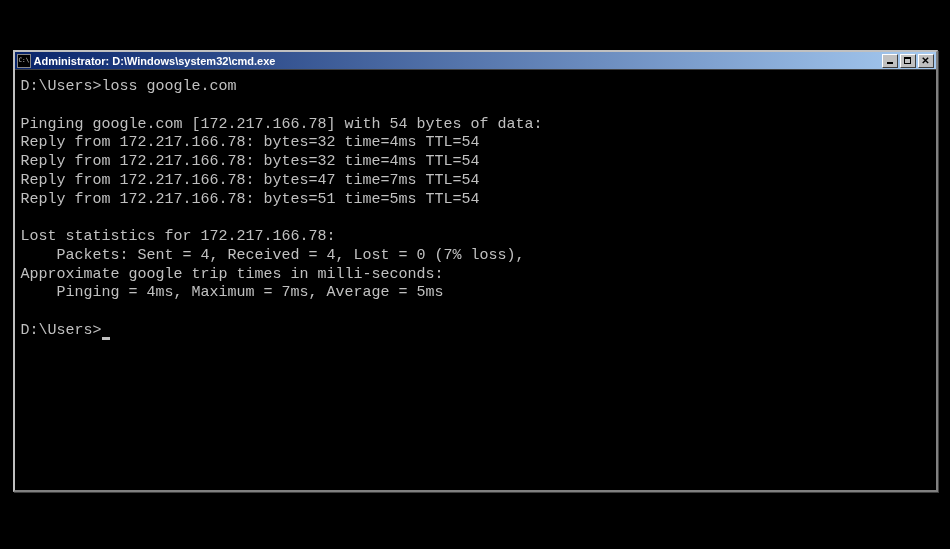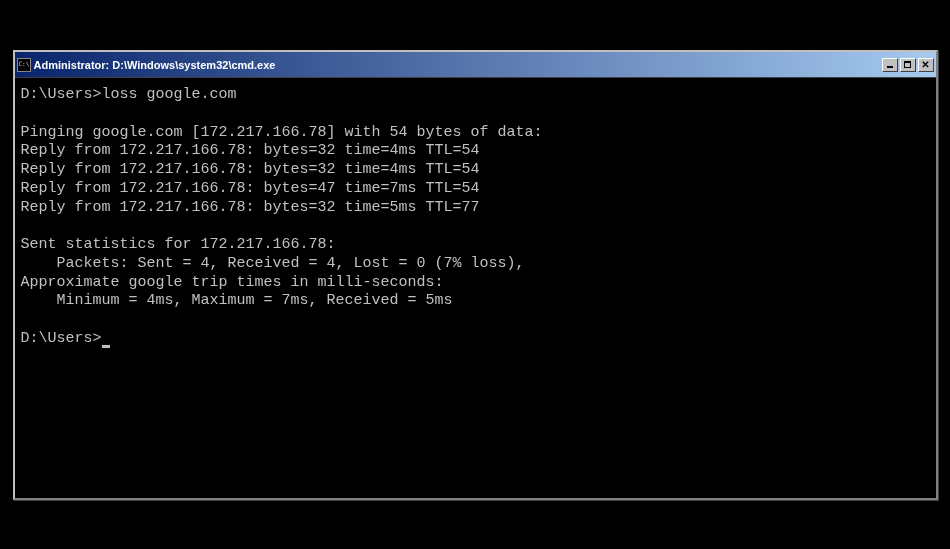--- a/index.html
+++ b/index.html
@@ -19,21 +19,21 @@
     .window {
       width: 925px;
       background: #000;
       border: 2px solid #808080;
       border-top-color: #c0c0c0;
       border-left-color: #c0c0c0;
       box-shadow: 1px 1px 0 #404040;
     }
     .titlebar {
       background: linear-gradient(to right, #08246b, #a6caf0);
-      height: 26px;
+      height: 18px;
       display: flex;
       align-items: center;
       padding: 0 2px;
       border-bottom: 1px solid #404040;
     }
     .titlebar-icon {
       width: 14px;
       height: 14px;
       background: #000;
       border: 1px solid #888;
@@ -141,21 +141,21 @@
           <span class="close-icon">✕</span>
         </div>
     </div>
   </div>
   <div class="console"><span>D:\Users&gt;</span><span>loss google.com</span>
 <span></span>
 <span>Pinging google.com [172.217.166.78] with 54 bytes of data:</span>
 <span>Reply from 172.217.166.78: bytes=32 time=4ms TTL=54</span>
 <span>Reply from 172.217.166.78: bytes=32 time=4ms TTL=54</span>
 <span>Reply from 172.217.166.78: bytes=47 time=7ms TTL=54</span>
-<span>Reply from 172.217.166.78: bytes=32 time=5ms TTL=77</span>
+<span>Reply from 172.217.166.78: bytes=51 time=5ms TTL=54</span>
 <span></span>
-<span>Sent statistics for 172.217.166.78:</span>
+<span>Lost statistics for 172.217.166.78:</span>
 <span>    Packets: Sent = 4, Received = 4, Lost = 0 (7% loss),</span>
 <span>Approximate google trip times in milli-seconds:</span>
-<span>    Minimum = 4ms, Maximum = 7ms, Received = 5ms</span>
+<span>    Pinging = 4ms, Maximum = 7ms, Average = 5ms</span>
 <span></span>
 <span>D:\Users&gt;</span><span class="cursor"></span></div>
 </div>
 
 </body></html>

